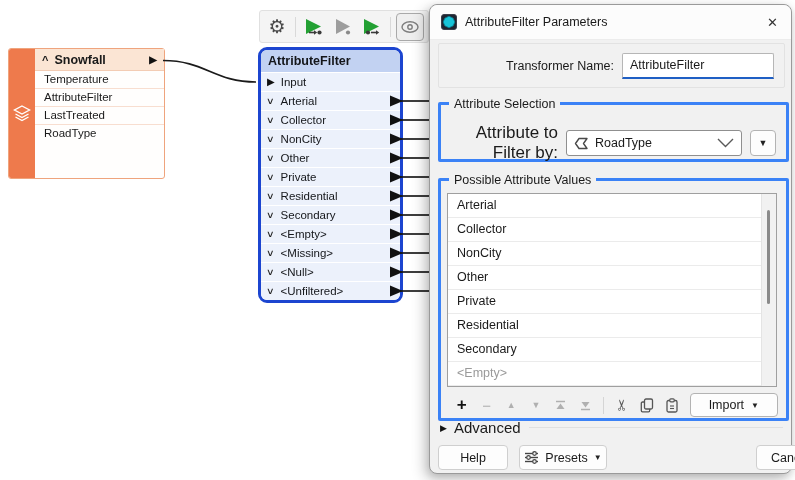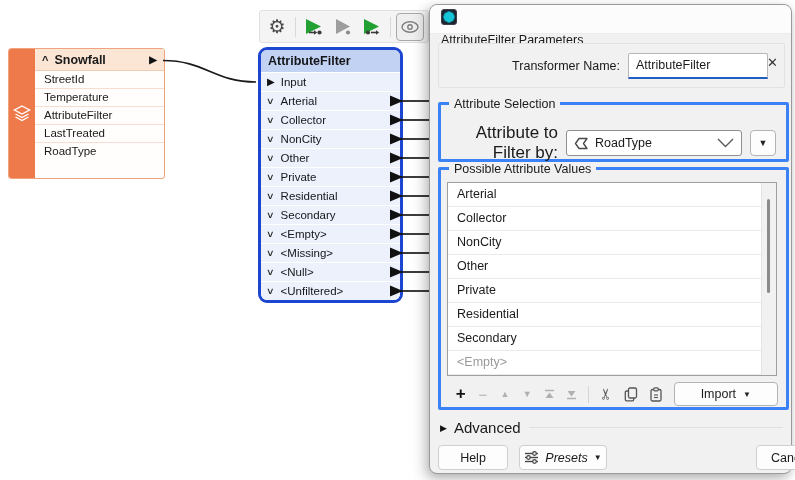--- a/index.html
+++ b/index.html
@@ -38,36 +38,36 @@
   .tr-row .pin{font-size:10px;color:#111;margin-right:6px;line-height:1;}
   .tr-row .chev{font-size:9px;color:#222;margin-right:7px;line-height:1;transform:scaleX(1.3);}
 
   
   #wires{position:absolute;left:0;top:0;z-index:5;pointer-events:none;}
 
   
   .dialog{position:absolute;left:429px;top:4px;width:363px;height:470px;background:#f1f1f1;
           border:1px solid #9a9a9a;border-radius:8px;box-sizing:border-box;z-index:10;
           box-shadow:-5px 5px 14px rgba(0,0,0,.20), 0 3px 8px rgba(0,0,0,.15);}
-  .titlebar{height:29px;background:#fcfcfc;border-radius:8px 8px 0 0;display:flex;align-items:flex-start;
-            padding:4px 11px;gap:8px;font-size:12.5px;border-bottom:1px solid #ececec;box-sizing:border-box;flex-direction:column;}
+  .titlebar{height:29px;background:#fcfcfc;border-radius:8px 8px 0 0;display:flex;align-items:center;
+            padding:17px 11px;gap:8px;font-size:12.5px;border-bottom:1px solid #ececec;box-sizing:border-box;}
   .appicon{width:16px;height:16px;flex:none;}
   .titlebar .close{margin-left:auto;font-size:13px;color:#333;cursor:pointer;padding:0 2px;}
 
   .name-panel{position:absolute;left:8px;top:38px;width:347px;height:45px;border:1px solid #e2e2e2;
-              border-radius:2px;display:flex;align-items:center;padding:0 16px;gap:8px;box-sizing:border-box;}
+              border-radius:2px;display:flex;align-items:center;padding:0 10px;gap:8px;box-sizing:border-box;}
   .name-panel label{width:165px;text-align:right;font-size:12.5px;flex:none;}
   .name-input{flex:1;height:23px;background:#fff;border:1px solid #b6b6b6;border-bottom:2px solid #1f5fc4;
               border-radius:2px 2px 0 0;padding:0 7px;font-size:12.5px;font-family:"Liberation Sans",sans-serif;
               color:#1a1a1a;outline:none;min-width:0;}
 
   .groupbox{position:absolute;border:3px solid #3b82f6;border-radius:2px;box-sizing:border-box;}
   .gb-label{position:absolute;top:-8px;left:8px;background:#f1f1f1;padding:0 5px;font-size:12.5px;}
   .gb-attr{left:8px;top:97px;width:351px;height:60px;}
-  .gb-vals{left:8px;top:162px;width:351px;height:243px;}
+  .gb-vals{left:8px;top:173px;width:351px;height:243px;}
 
   .attr-row{position:absolute;left:10px;right:10px;top:18px;display:flex;align-items:center;gap:8px;}
   .attr-row .flabel{flex:1;text-align:right;font-size:17px;}
   .combo{width:176px;height:26px;background:#fff;border:1px solid #8f8f8f;border-radius:3px;display:flex;
          align-items:center;padding:0 7px;gap:6px;box-sizing:border-box;font-size:12.5px;flex:none;}
   .combo .cval{flex:1;}
   .drop-btn{width:26px;height:26px;background:#fdfdfd;border:1px solid #b3b3b3;border-radius:4px;flex:none;
             display:flex;align-items:center;justify-content:center;font-size:9px;color:#222;box-sizing:border-box;}
 
   .vlist{position:absolute;left:6px;top:12px;width:330px;height:194px;background:#fff;border:1px solid #9f9f9f;
@@ -77,35 +77,35 @@
   .vrow.muted{color:#9a9a9a;}
   .vscroll{position:absolute;right:0;top:0;bottom:0;width:14px;background:#f1f1f1;border-left:1px solid #e4e4e4;}
   .vthumb{position:absolute;left:5px;top:16px;width:3px;height:94px;background:#8a8a8a;border-radius:2px;}
 
   .list-tools{position:absolute;left:14px;top:212px;right:8px;display:flex;align-items:center;gap:11px;}
   .ticon{display:flex;align-items:center;justify-content:center;width:15px;height:16px;font-size:15px;}
   .t-plus{font-size:17px;font-weight:bold;color:#111;}
   .t-dis{color:#b0b0b0;}
   .tsep{width:1px;height:17px;background:#d5d5d5;}
   .scissors{font-size:15px;color:#555;transform:rotate(-90deg);}
-  .import-btn{margin-left:auto;height:24px;padding:0 26px;background:#fdfdfd;border:1px solid #b3b3b3;
+  .import-btn{margin-left:auto;height:24px;padding:0 18px;background:#fdfdfd;border:1px solid #b3b3b3;
               border-radius:4px;display:flex;align-items:center;gap:7px;font-size:12.5px;box-sizing:border-box;}
   .import-btn .dc{font-size:8px;color:#222;}
 
   .advanced{position:absolute;left:10px;right:8px;top:414px;display:flex;align-items:center;}
   .advanced .atri{font-size:9px;color:#111;margin-right:7px;}
   .advanced .alabel{font-size:15px;}
   .advanced .aline{flex:1;border-top:1px solid #e0e0e0;margin-left:8px;}
 
   .btn-row{position:absolute;left:8px;right:4px;top:440px;height:25px;}
   .dbtn{position:absolute;height:25px;background:#fdfdfd;border:1px solid #cfcfcf;border-radius:4px;
         display:flex;align-items:center;justify-content:center;font-size:12.5px;box-sizing:border-box;gap:6px;
         color:#1a1a1a;}
   .b-help{left:0;width:70px;}
-  .b-presets{left:81px;width:88px;font-style:italic;}
+  .b-presets{left:81px;width:88px;}
   .b-ok{left:203px;width:83px;border-color:#2f6fd0;}
   .b-cancel{left:294px;width:69px;margin-left:24px;}
   .dc-small{font-size:8px;color:#222;}
 </style>
 </head>
 <body>
 
 <div id="canvas">
 
   <div class="src-node">
@@ -116,21 +116,20 @@
         <polyline points="2.5,12 9,15.5 15.5,12" fill="none" stroke="#ffffff" stroke-width="1.4"></polyline>
       </svg>
     </div>
     <div class="src-head">
       <span class="caret">^</span>
       <span>Snowfall</span>
       <span class="spacer"></span>
       <span class="tri">▶</span>
     </div>
     <div>
-        <div class="src-row">StreetId</div>
         <div class="src-row">Temperature</div>
         <div class="src-row">AttributeFilter</div>
         <div class="src-row">LastTreated</div>
         <div class="src-row">RoadType</div>
       </div>
   </div>
 
   <div class="qtoolbar">
     <div class="qbtn">
       <span class="gear-glyph">⚙</span>

